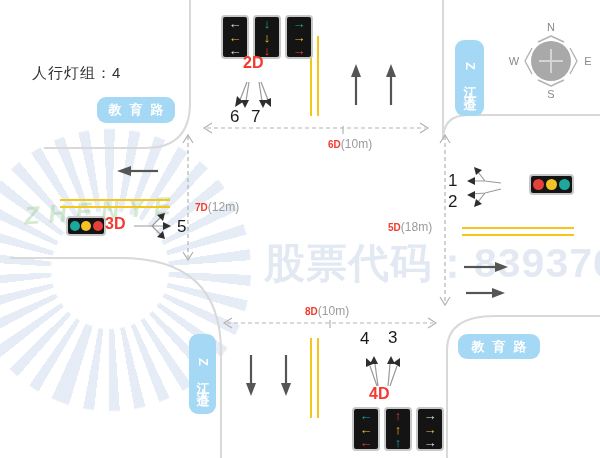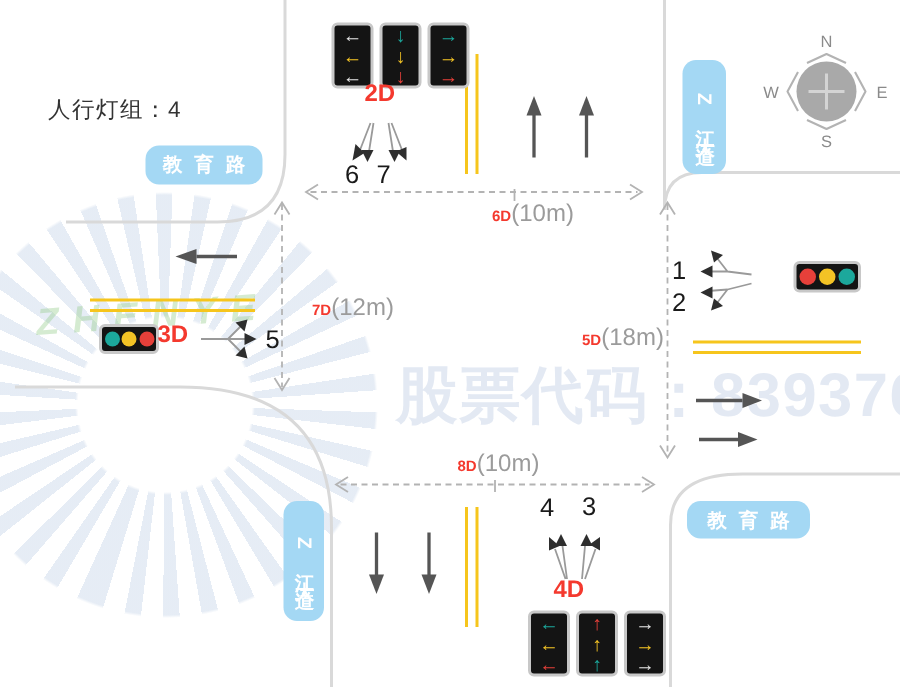--- a/index.html
+++ b/index.html
@@ -23,21 +23,21 @@
   
   .info{color:#333;font-size:15px;letter-spacing:1px;z-index:3}
   .badge{background:#a4d8f4;color:#fff;font-weight:bold;font-size:13px;border-radius:9px;
          display:flex;align-items:center;justify-content:center;z-index:3;box-sizing:border-box}
   .badge.h{letter-spacing:8px;text-indent:8px}
   .badge.v{writing-mode:vertical-rl;letter-spacing:6px}
   .dlabel{color:#f4392e;font-weight:bold;font-size:16px;z-index:3;line-height:1}
   .lnum{color:#1a1a1a;font-size:17px;z-index:3;line-height:1}
   .meas{z-index:3;white-space:nowrap;line-height:1}
   .m-red{color:#f4392e;font-weight:bold;font-size:10px}
-  .m-gray{color:#9b9b9b;font-size:16px}
+  .m-gray{color:#9b9b9b;font-size:12px}
   .tlv{width:28px;height:44px;background:#141414;border:2px solid #c8c8c8;border-radius:4px;
        box-sizing:border-box;display:flex;flex-direction:column;align-items:center;
        justify-content:space-evenly;z-index:3}
   .tlh{background:#141414;border:2px solid #c8c8c8;border-radius:4px;box-sizing:border-box;
        display:flex;align-items:center;justify-content:space-evenly;z-index:3}
   .la{font-weight:bold;font-size:13px;line-height:1}
   .c-g{color:#1ca89c}.c-y{color:#f3c325}.c-r{color:#e6403a}.c-w{color:#e2e2e2}
   .dot{border-radius:50%}
   .d11{width:11px;height:11px}
   .d10{width:10px;height:10px}
@@ -197,21 +197,21 @@
   <div class="abs tlh" style="left:66px;top:216px;width:40px;height:20px">
     <span class="dot d10 bg-g"></span>
     <span class="dot d10 bg-y"></span>
     <span class="dot d10 bg-r"></span>
   </div>
   <div class="abs dlabel" style="left:105px;top:216px">3D</div>
 
   <div class="abs meas" style="left:328px;top:135px">
     <span class="m-red">6D</span><span class="m-gray">(10m)</span>
   </div>
-  <div class="abs meas" style="left:208px;top:198px">
+  <div class="abs meas" style="left:195px;top:198px">
     <span class="m-red">7D</span><span class="m-gray">(12m)</span>
   </div>
   <div class="abs meas" style="left:388px;top:218px">
     <span class="m-red">5D</span><span class="m-gray">(18m)</span>
   </div>
   <div class="abs meas" style="left:305px;top:302px">
     <span class="m-red">8D</span><span class="m-gray">(10m)</span>
   </div>
 
   <div class="abs lnum" style="left:230px;top:108px">6</div>

